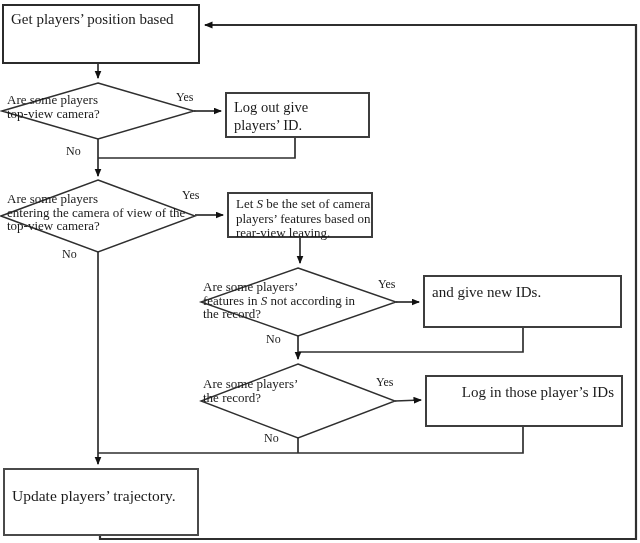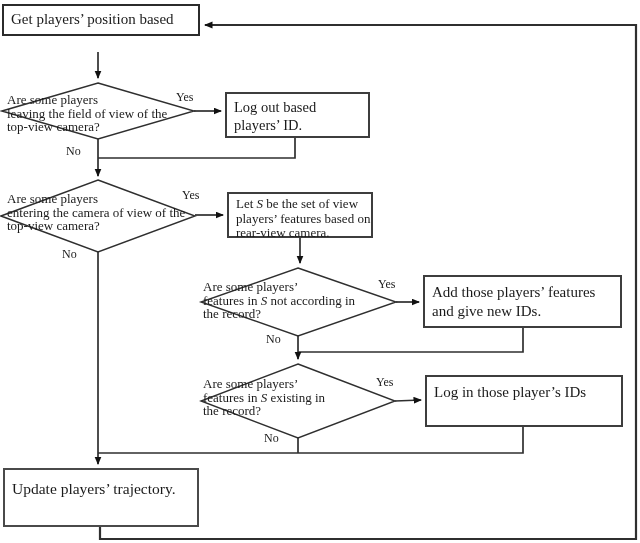--- a/index.html
+++ b/index.html
@@ -15,26 +15,26 @@
   .box {
     position: absolute;
     box-sizing: border-box;
     background: #ffffff;
     border: 2px solid #3d3d3d;
     font-size: 15px;
     line-height: 19px;
     padding: 4px 7px;
     white-space: nowrap;
   }
-  .box.b-top    { left: 2px;   top: 4px;   width: 198px; height: 32px; border-color:#2b2b2b; }
+  .box.b-top    { left: 2px;   top: 4px;   width: 198px; height: 60px; border-color:#2b2b2b; }
   .box.b-logout { left: 225px; top: 92px;  width: 145px; height: 46px; font-size: 14.5px; line-height: 18px; }
   .box.b-lets   { left: 227px; top: 192px; width: 146px; height: 46px; font-size: 13px; line-height: 14.5px; padding: 3px 7px; }
   .box.b-add    { left: 423px; top: 275px; width: 199px; height: 53px; padding-top: 6px; }
-  .box.b-login  { left: 425px; top: 375px; width: 198px; height: 52px; padding-top: 6px; }
-  .box.b-update { left: 3px;   top: 468px; width: 196px; height: 59px; font-size: 15.5px; padding-top: 9px; border-color:#4a4a4a; }
+  .box.b-login  { left: 425px; top: 375px; width: 198px; height: 52px; padding-top: 6px; text-align: right; }
+  .box.b-update { left: 3px;   top: 468px; width: 196px; height: 68px; font-size: 15.5px; padding-top: 16px; border-color:#4a4a4a; }
   .dtext {
     position: absolute;
     width: 196px;
     text-align: left;
     font-size: 13px;
     line-height: 13.5px;
     white-space: nowrap;
   }
   .dt1 { left: 7px;   top: 93px;  }
   .dt2 { left: 7px;   top: 192px; }
@@ -89,64 +89,61 @@
       <polygon points="298,268 396,302 298,336 201,302"></polygon>
       <polygon points="298,364 395,401 298,438 201,401"></polygon>
     </g>
   </svg>
 
   <div class="box b-top">
     <div>Get players’ position based</div>
   </div>
 
   <div class="box b-logout">
-    <div>Log out based</div>
+    <div>Log out give</div>
     <div>players’ ID.</div>
   </div>
 
   <div class="box b-lets">
-    <div><span>Let </span><span class="it">S</span><span> be the set of view</span></div>
+    <div><span>Let </span><span class="it">S</span><span> be the set of camera</span></div>
     <div>players’ features based on</div>
-    <div>rear-view camera.</div>
+    <div>rear-view leaving.</div>
   </div>
 
   <div class="box b-add">
-    <div>Add those players’ features</div>
     <div>and give new IDs.</div>
   </div>
 
   <div class="box b-login">
     <div>Log in those player’s IDs</div>
   </div>
 
   <div class="box b-update">
     <div>Update players’ trajectory.</div>
   </div>
 
   <div class="dtext dt1">
     <div>Are some players</div>
-    <div>leaving the field of view of the</div>
     <div>top-view camera?</div>
   </div>
 
   <div class="dtext dt2">
     <div>Are some players</div>
     <div>entering the camera of view of the</div>
     <div>top-view camera?</div>
   </div>
 
   <div class="dtext dt3">
     <div>Are some players’</div>
     <div><span>features in </span><span class="it">S</span><span> not according in</span></div>
     <div>the record?</div>
   </div>
 
   <div class="dtext dt4">
     <div>Are some players’</div>
-    <div><span>features in </span><span class="it">S</span><span> existing in</span></div>
     <div>the record?</div>
   </div>
 
   <div class="branch y1">Yes</div>
   <div class="branch n1">No</div>
   <div class="branch y2">Yes</div>
   <div class="branch n2">No</div>
   <div class="branch y3">Yes</div>
   <div class="branch n3">No</div>
   <div class="branch y4">Yes</div>

